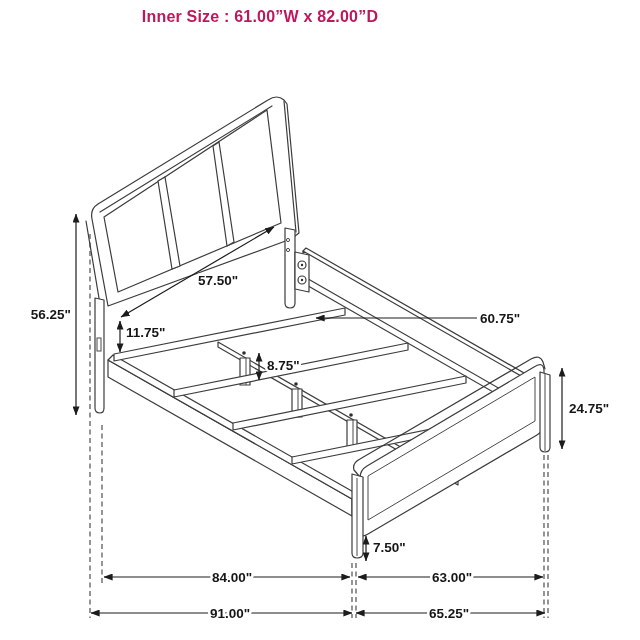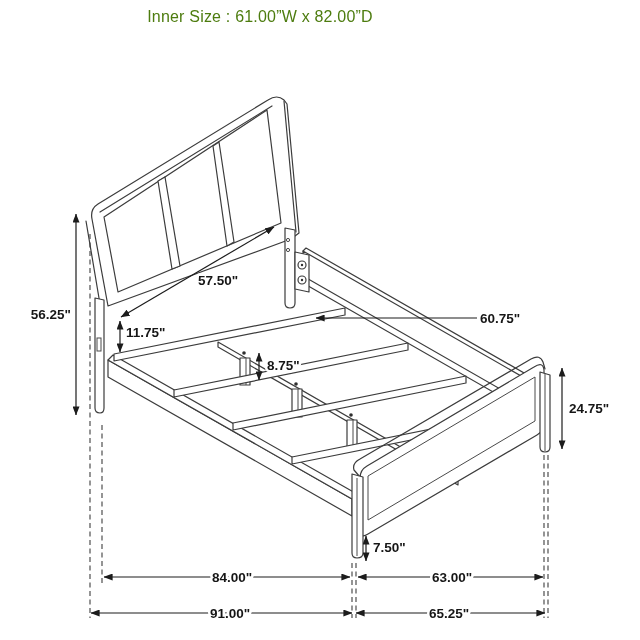--- a/index.html
+++ b/index.html
@@ -1,19 +1,19 @@
 <!DOCTYPE html>
 <html><head>
 <meta charset="utf-8">
 <style>
   html,body{margin:0;padding:0;background:#fff;}
   #stage{position:relative;width:640px;height:640px;background:#ffffff;overflow:hidden;
          font-family:"Liberation Sans", sans-serif;}
   #title{position:absolute;top:8px;left:0;width:520px;text-align:center;
-         font-size:16px;font-weight:normal;color:#4d7c0f;letter-spacing:.2px;}
+         font-size:16px;font-weight:bold;color:#be185d;letter-spacing:.2px;}
   svg{position:absolute;top:0;left:0;}
   .ln{stroke:#3c3c3c;stroke-width:1.2;fill:none;stroke-linejoin:round;stroke-linecap:round;}
   .fw{stroke:#3c3c3c;stroke-width:1.2;fill:#ffffff;stroke-linejoin:round;}
   .thin{stroke:#4a4a4a;stroke-width:1;fill:none;}
   .dash{stroke:#3f3f3f;stroke-width:1.1;fill:none;stroke-dasharray:5 3.5;}
   .dim{stroke:#1c1c1c;stroke-width:1.2;fill:none;}
   .dimtxt{font-family:"Liberation Sans", sans-serif;font-size:13.5px;font-weight:bold;
           fill:#161616;stroke:#ffffff;stroke-width:5px;paint-order:stroke;stroke-linejoin:round;}
   .dot{fill:#2e2e2e;stroke:none;}
 </style>

